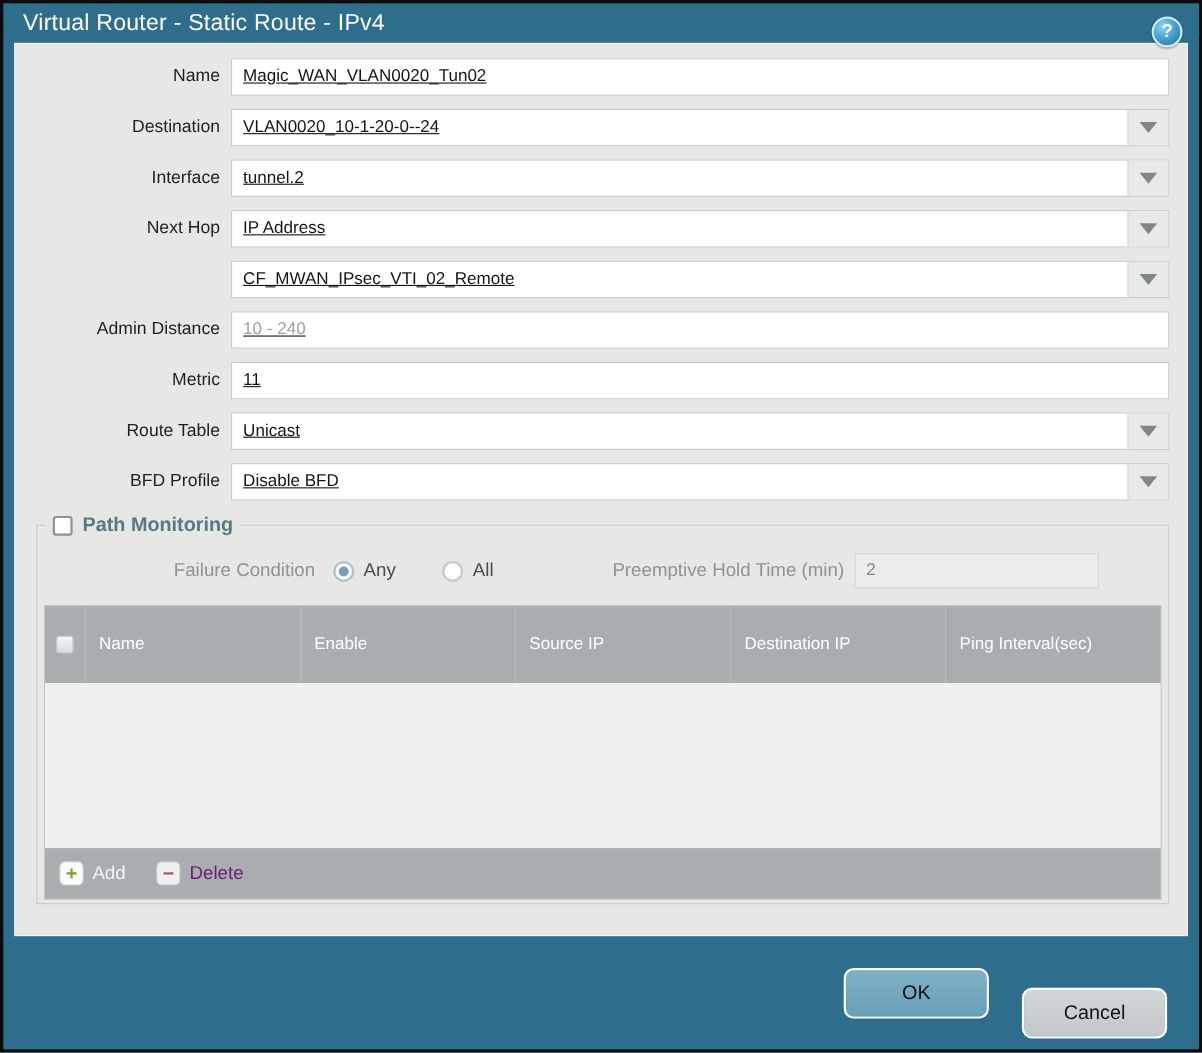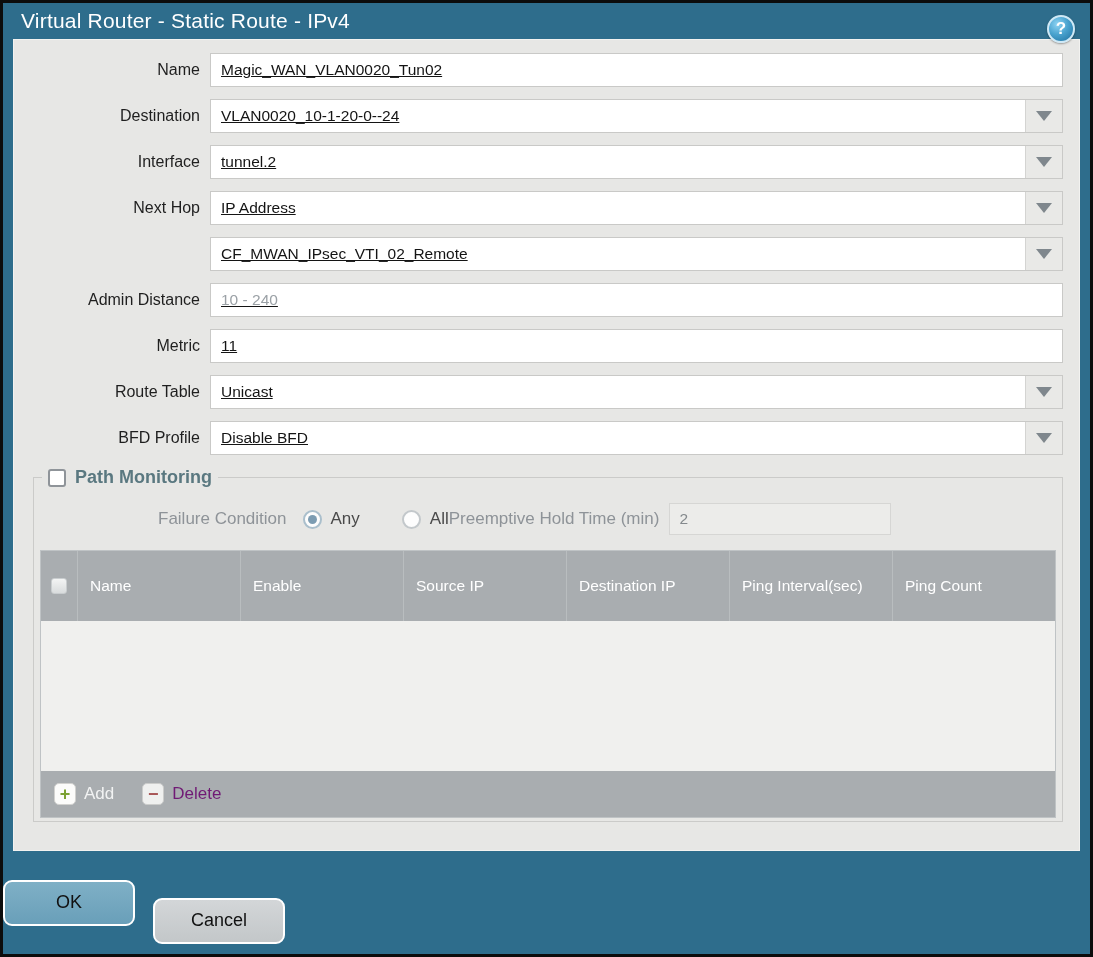--- a/index.html
+++ b/index.html
@@ -69,21 +69,21 @@
   .cond-row { display:flex; align-items:center; height:36px; margin:11px 0 13px 0; }
   .dim-label { color:#8e9398; font-size:17px; }
   .fc-label { margin-left:118px; }
   .radio { width:19px; height:19px; border-radius:50%; background:#fdfdfd;
     border:2px solid #c3c8cb; display:flex; align-items:center; justify-content:center; cursor:pointer; }
   .radio.selected { border-color:#aabfcc; }
   .radio.selected .dot { width:9px; height:9px; border-radius:50%; background:#7c9cb2; }
   .radio-label { font-size:17px; color:#4a4a4a; margin-left:9px; cursor:pointer; }
   .radio-any { margin-left:16px; }
   .radio-all { margin-left:42px; }
-  .hold-label { }
+  .hold-label { margin-left:108px; }
   .hold-input {
     margin-left:10px; width:222px; height:32px; background:#ececea;
     border:1px solid #d6d6d4; font-family:"Liberation Sans", sans-serif;
     font-size:15.5px; color:#84898d; padding:0 9px; outline:none;
   }
 
   
   .pm-table { margin:0; border:1px solid #bfc3c5; }
   .tbl-head { display:flex; background:#a9adb0; min-height:70px; color:#ffffff; }
   .th { flex:1; display:flex; align-items:center; padding:4px 6px 4px 12px;
@@ -102,22 +102,22 @@
     font-size:18px; font-weight:bold; line-height:1;
   }
   .add-icon { color:#7ca233; }
   .del-icon { color:#a84848; }
   .tool-label { font-size:17px; color:#f2f3f3; }
   .tool-btn.disabled .tool-label { color:#701a75; }
   .tool-btn.disabled .tool-icon { opacity:.85; }
 
   
   .dlg-footer {
-    flex:1; display:flex; align-items:center; 
-    padding-right:29px; gap:18px;
+    flex:1; display:flex; align-items:center; justify-content:flex-end;
+    padding-right:29px; gap:30px;
   }
   .dlg-btn {
     width:132px; height:46px; border-radius:9px; border:2px solid #ffffff;
     font-family:"Liberation Sans", sans-serif; font-size:18px; color:#111;
     display:flex; align-items:center; justify-content:center; cursor:pointer;
   }
   .btn-ok { background:linear-gradient(#7fb0c6, #699fb9); }
   .btn-cancel { background:linear-gradient(#d3d6d8, #c3c7c9);margin-top:36px; }
 </style>
 </head>
@@ -236,21 +236,20 @@
       <div class="pm-table">
         <div class="tbl-head">
           <div class="th th-cb">
             <div class="th-checkbox"></div>
           </div>
           <div class="th">Name</div>
           <div class="th">Enable</div>
           <div class="th">Source IP</div>
           <div class="th">Destination IP</div>
           <div class="th">Ping Interval(sec)</div>
-          <div class="th">Ping Count</div>
         </div>
         <div class="tbl-body"></div>
         <div class="tbl-foot">
           <div class="tool-btn">
             <div class="tool-icon add-icon">+</div>
             <div class="tool-label">Add</div>
           </div>
           <div class="tool-btn disabled">
             <div class="tool-icon del-icon">−</div>
             <div class="tool-label">Delete</div>

